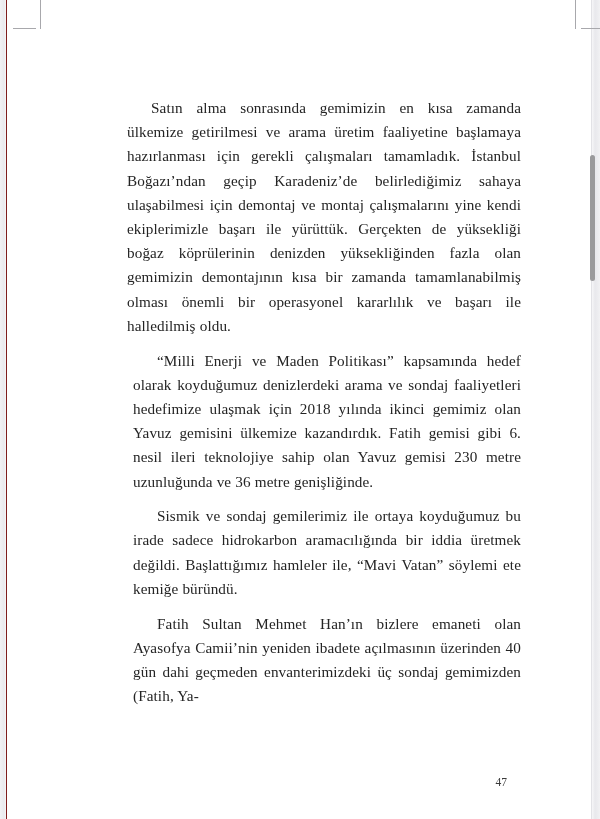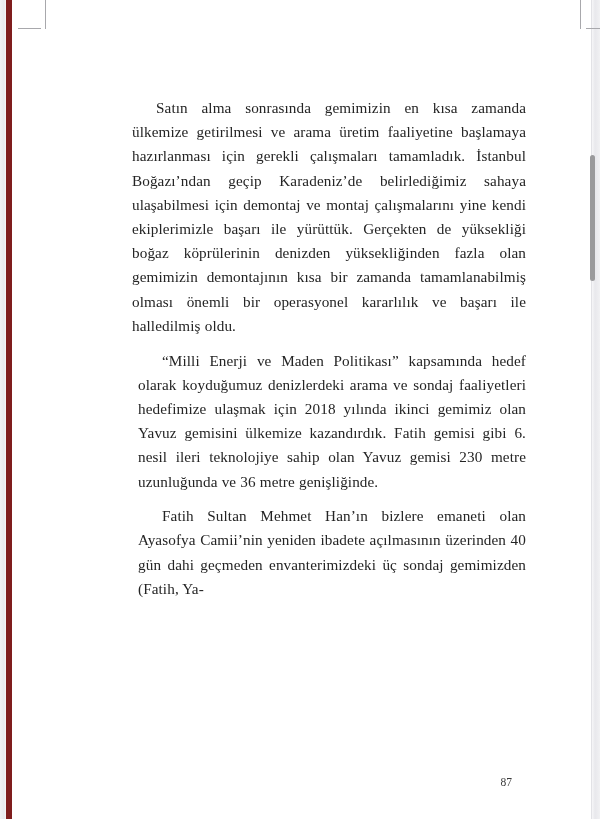--- a/index.html
+++ b/index.html
@@ -40,21 +40,21 @@
   }
 
   
   .page-sheet {
     position: absolute;
     left: 6px;
     top: 0;
     width: 586px;
     height: 819px;
     background: #ffffff;
-    border-left: 6px solid #7f1d1d;
+    border-left: 1px solid #7f1d1d;
     border-right: 1px solid #e2e2e6;
     box-sizing: border-box;
   }
 
   
   .crop-mark {
     position: absolute;
     background: #a8a8ac;
   }
   .crop-v-left  { left: 33px;  top: 0;    width: 1px;  height: 29px; }
@@ -129,23 +129,24 @@
   <div class="page-sheet">
 
     <div class="crop-mark crop-v-left"></div>
     <div class="crop-mark crop-h-left"></div>
     <div class="crop-mark crop-v-right"></div>
     <div class="crop-mark crop-h-right"></div>
 
     <div class="page-body">
       <p class="para">Satın alma sonrasında gemimizin en kısa zamanda ülkemize getirilmesi ve arama üretim faaliyetine başlamaya hazırlanması için gerekli çalışmaları tamamladık. İstanbul Boğazı’ndan geçip Karadeniz’de belirlediğimiz sahaya ulaşabilmesi için demontaj ve montaj çalışmalarını yine kendi ekiplerimizle başarı ile yürüttük. Gerçekten de yüksekliği boğaz köprülerinin denizden yüksekliğinden fazla olan gemimizin demontajının kısa bir zamanda tamamlanabilmiş olması önemli bir operasyonel kararlılık ve başarı ile halledilmiş oldu.</p>
       <p class="para">“Milli Enerji ve Maden Politikası” kapsamında hedef olarak koyduğumuz denizlerdeki arama ve sondaj faaliyetleri hedefimize ulaşmak için 2018 yılında ikinci gemimiz olan Yavuz gemisini ülkemize kazandırdık. Fatih gemisi gibi 6. nesil ileri teknolojiye sahip olan Yavuz gemisi 230 metre uzunluğunda ve 36 metre genişliğinde.</p>
+      <p class="para">Sismik ve sondaj gemilerimiz ile ortaya koyduğumuz bu irade sadece hidrokarbon aramacılığında bir iddia üretmek değildi. Başlattığımız hamleler ile, “Mavi Vatan” söylemi ete kemiğe büründü.</p>
       <p class="para">Fatih Sultan Mehmet Han’ın bizlere emaneti olan Ayasofya Camii’nin yeniden ibadete açılmasının üzerinden 40 gün dahi geçmeden envanterimizdeki üç sondaj gemimizden (Fatih, Ya-</p>
 
-      <div class="page-number">87</div>
+      <div class="page-number">47</div>
     </div>
 
   </div>
 
   <div class="scrollbar-track">
     <div class="scrollbar-thumb"></div>
   </div>
 
 </div>
 

